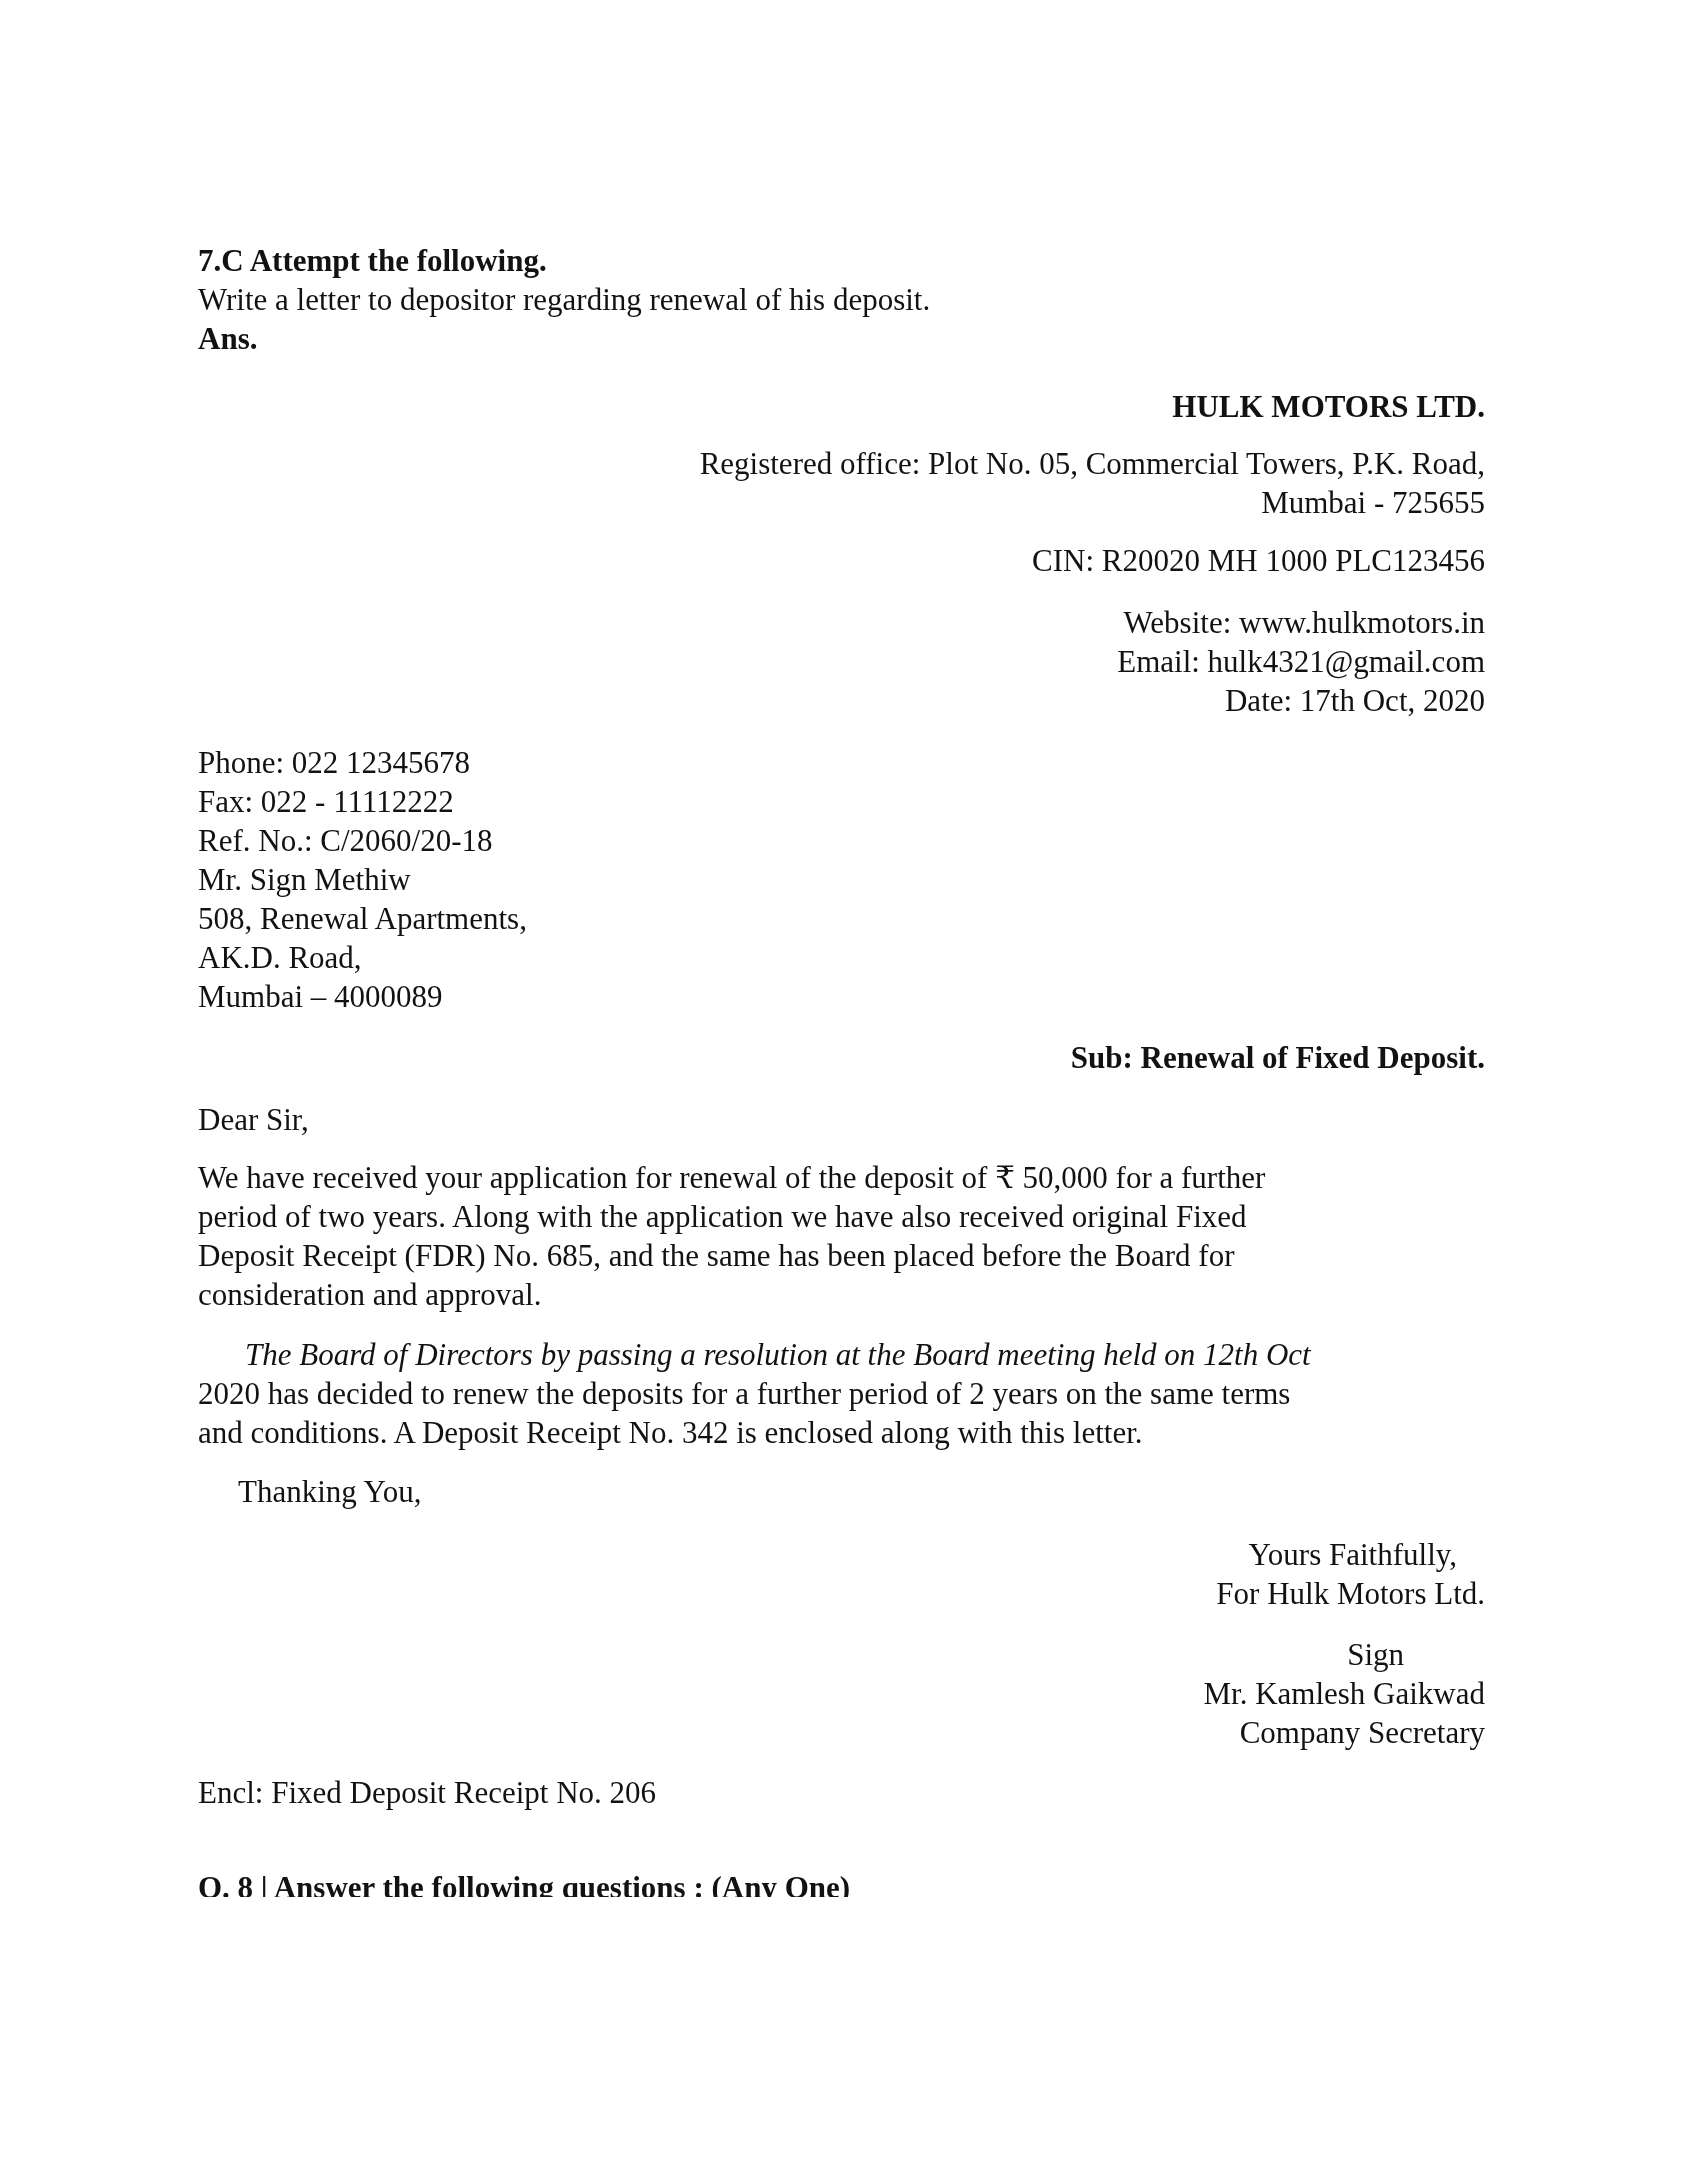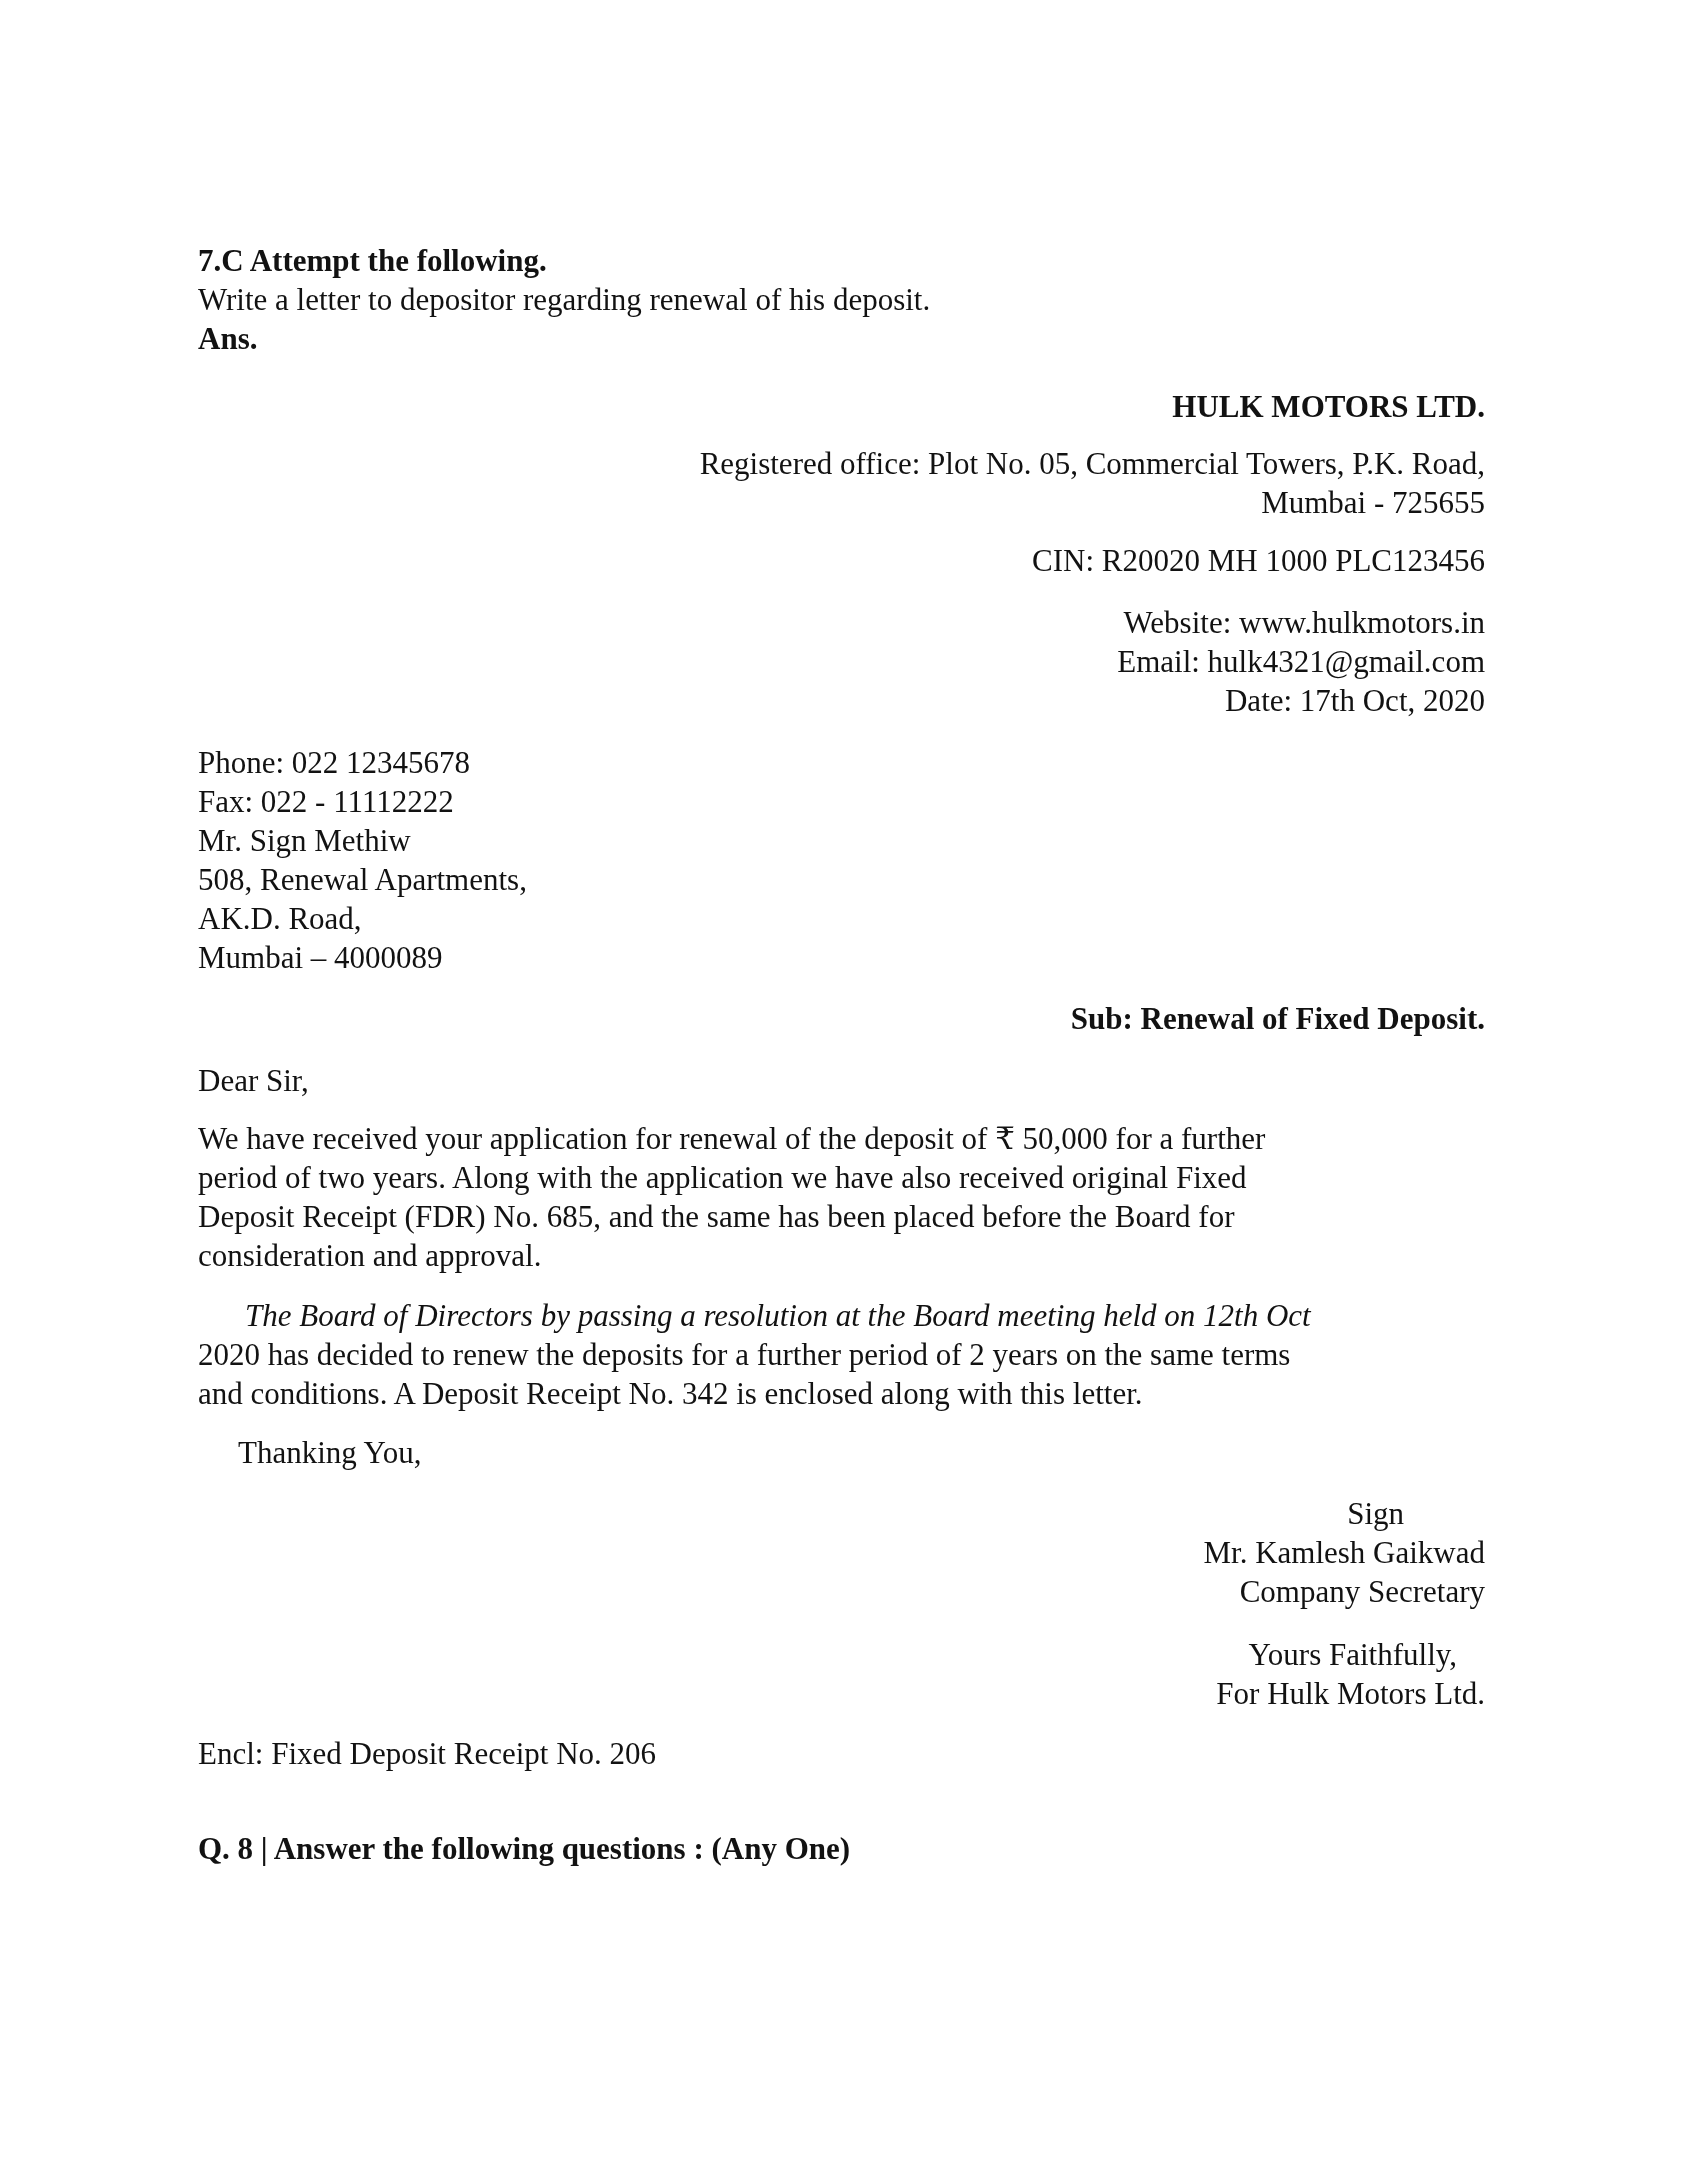--- a/index.html
+++ b/index.html
@@ -68,20 +68,21 @@
 
     <div class="right contact-block">
       <div>Website: www.hulkmotors.in</div>
       <div>Email: hulk4321@gmail.com</div>
       <div>Date: 17th Oct, 2020</div>
     </div>
 
     <div class="recipient-block">
       <div>Phone: 022 12345678</div>
       <div>Fax: 022 - 11112222</div>
+      <div>Ref. No.: C/2060/20-18</div>
       <div>Mr. Sign Methiw</div>
       <div>508, Renewal Apartments,</div>
       <div>AK.D. Road,</div>
       <div>Mumbai – 4000089</div>
     </div>
 
     <div class="center bold subject-line">Sub: Renewal of Fixed Deposit.</div>
 
     <div class="salutation">Dear Sir,</div>
 
@@ -93,29 +94,29 @@
     </div>
 
     <div class="para2">
       <div class="indent-first">The Board of Directors by passing a resolution at the Board meeting held on 12th Oct</div>
       <div>2020 has decided to renew the deposits for a further period of 2 years on the same terms</div>
       <div>and conditions. A Deposit Receipt No. 342 is enclosed along with this letter.</div>
     </div>
 
     <div class="thanking">Thanking You,</div>
 
+    <div class="right closing-block">
+      <div class="shift-1">Yours Faithfully,</div>
+      <div>For Hulk Motors Ltd.</div>
+    </div>
+
     <div class="right signature-block">
       <div class="shift-2">Sign</div>
       <div>Mr. Kamlesh Gaikwad</div>
       <div>Company Secretary</div>
-    </div>
-
-    <div class="right closing-block">
-      <div class="shift-1">Yours Faithfully,</div>
-      <div>For Hulk Motors Ltd.</div>
     </div>
 
     <div class="enclosure">Encl: Fixed Deposit Receipt No. 206</div>
 
     <div class="bold q8-heading">Q. 8 | Answer the following questions : (Any One)</div>
 
     <div class="bold q8a-heading">8.A Answer the following questions.</div>
 
   </div>
 </div>

